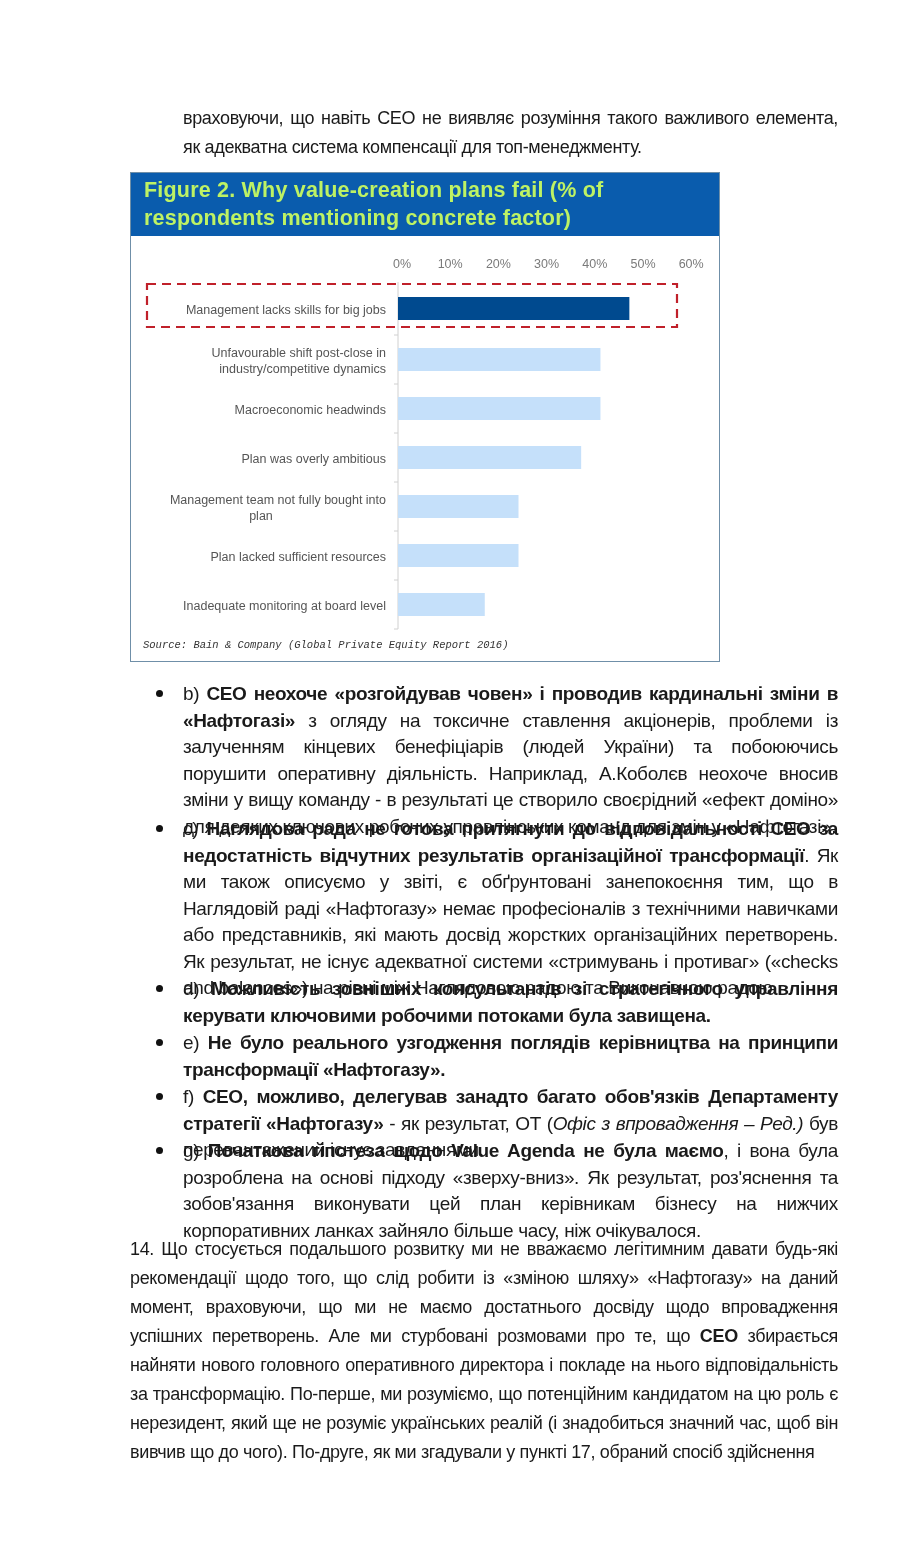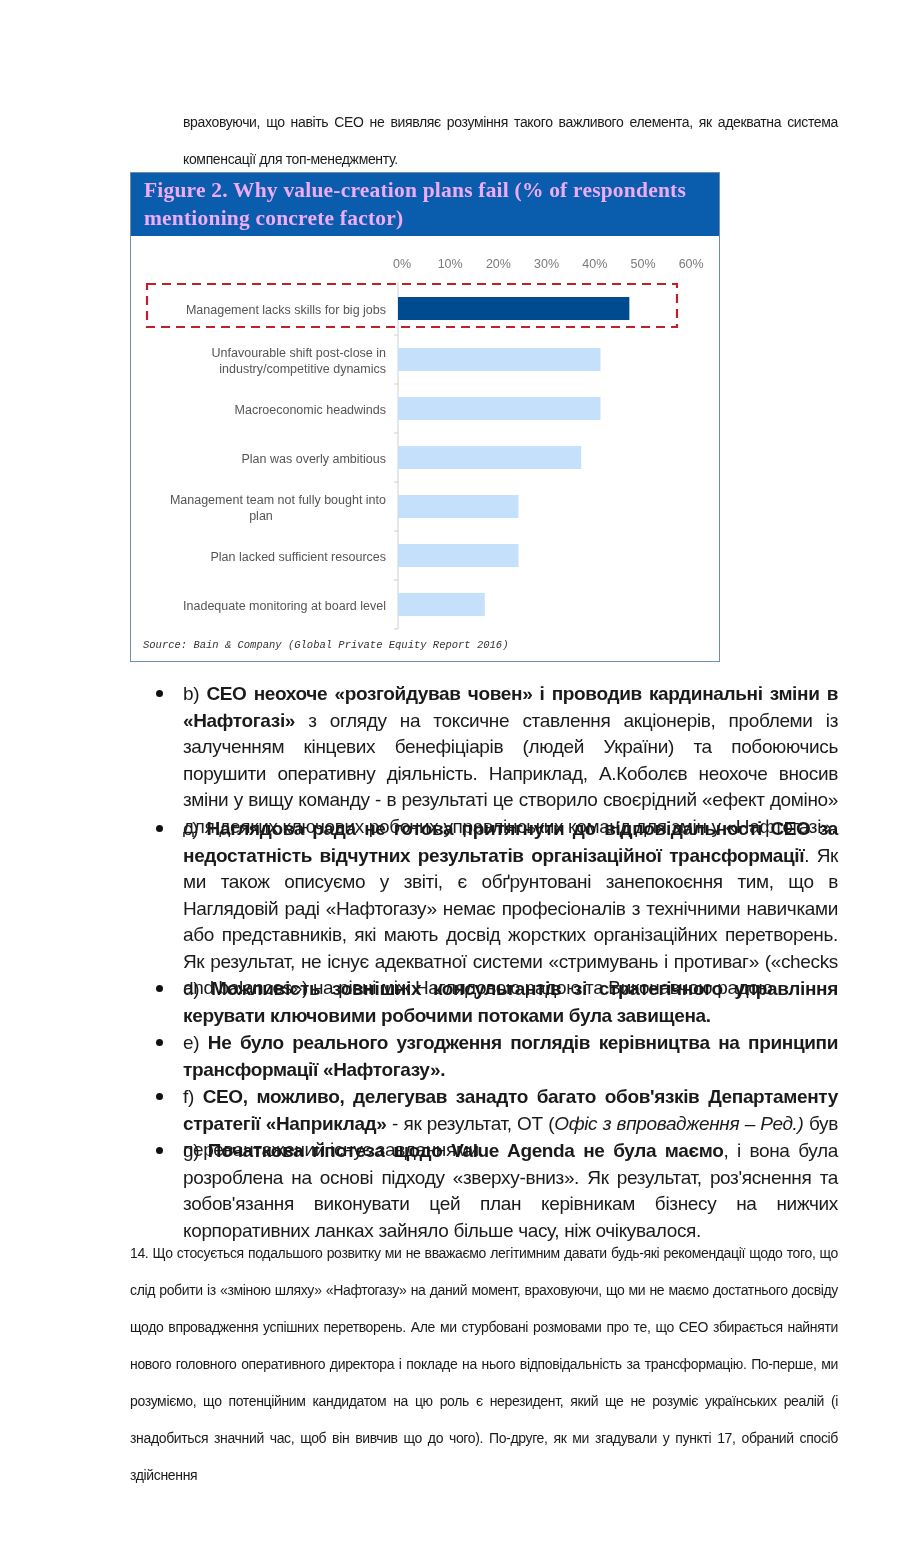--- a/index.html
+++ b/index.html
@@ -1,28 +1,28 @@
 <!DOCTYPE html>
 <html><head>
 <meta charset="utf-8">
 <style>
   html, body { margin:0; padding:0; background:#ffffff; }
   body { width:902px; height:1544px; position:relative; overflow:hidden;
          font-family:"Liberation Sans Narrow","Liberation Sans", sans-serif; color:#1a1a1a; }
-  .para { position:absolute; font-size:14px; line-height:37px; text-align:justify;
+  .para { position:absolute; font-size:18px; line-height:29px; text-align:justify;
           letter-spacing:-0.35px; font-family:"Liberation Sans", sans-serif; }
-  .para b { font-weight:normal; }
+  .para b { font-weight:bold; }
   #intro { left:183px; top:104px; width:655px; }
 
   
   #figure { position:absolute; left:130px; top:172px; width:590px; height:490px;
             border:1px solid #6f8fa8; box-sizing:border-box; background:#fff; }
   #fig-header { position:absolute; left:0; top:0; width:100%; height:63px; background:#0a5cad; }
-  #fig-title { position:absolute; left:13px; top:3px; width:560px; color:#f0abfc;
-               font-family:Liberation Serif, serif; font-weight:bold; font-size:21.5px; line-height:28px; letter-spacing:0.2px; }
+  #fig-title { position:absolute; left:13px; top:3px; width:560px; color:#bef264;
+               font-family:Liberation Sans, sans-serif; font-weight:bold; font-size:21.5px; line-height:28px; letter-spacing:0.2px; }
   #fig-chart { position:absolute; left:0; top:63px; }
   #fig-source { position:absolute; left:12px; top:466px; font-size:10.5px; font-style:italic; color:#333;
                 font-family:Liberation Mono, monospace; }
 
   
   .bullet-item { position:absolute; left:150px; width:688px; }
   .bullet-dot { position:absolute; left:6px; top:9px; width:7px; height:7px; border-radius:50%; background:#111; }
   .bullet-text { position:absolute; left:33px; width:655px; font-size:19px; line-height:26.5px; text-align:justify;
                  letter-spacing:-0.35px; font-family:"Liberation Sans", sans-serif; }
   .bullet-text i { font-style:italic; }
@@ -104,21 +104,21 @@
   <div class="bullet-text">
     <span>e)</span>
     <b>Не було реального узгодження поглядів керівництва на принципи трансформації «Нафтогазу».</b>
   </div>
 </div>
 
 <div class="bullet-item" style="top:1084px;">
   <span class="bullet-dot"></span>
   <div class="bullet-text">
     <span>f)</span>
-    <b>CEO, можливо, делегував занадто багато обов'язків Департаменту стратегії «Наприклад»</b><span> - як результат, ОТ (</span><i>Офіс з впровадження – Ред.)</i><span> був перевантажений існує завданнями.</span>
+    <b>CEO, можливо, делегував занадто багато обов'язків Департаменту стратегії «Нафтогазу»</b><span> - як результат, ОТ (</span><i>Офіс з впровадження – Ред.)</i><span> був перевантажений існує завданнями.</span>
   </div>
 </div>
 
 <div class="bullet-item" style="top:1138px;">
   <span class="bullet-dot"></span>
   <div class="bullet-text">
     <span>g)</span>
     <b>Початкова гіпотеза щодо Value Agenda не була маємо</b><span>, і вона була розроблена на основі підходу «зверху-вниз». Як результат, роз'яснення та зобов'язання виконувати цей план керівникам бізнесу на нижчих корпоративних ланках зайняло більше часу, ніж очікувалося.</span>
   </div>
 </div>

